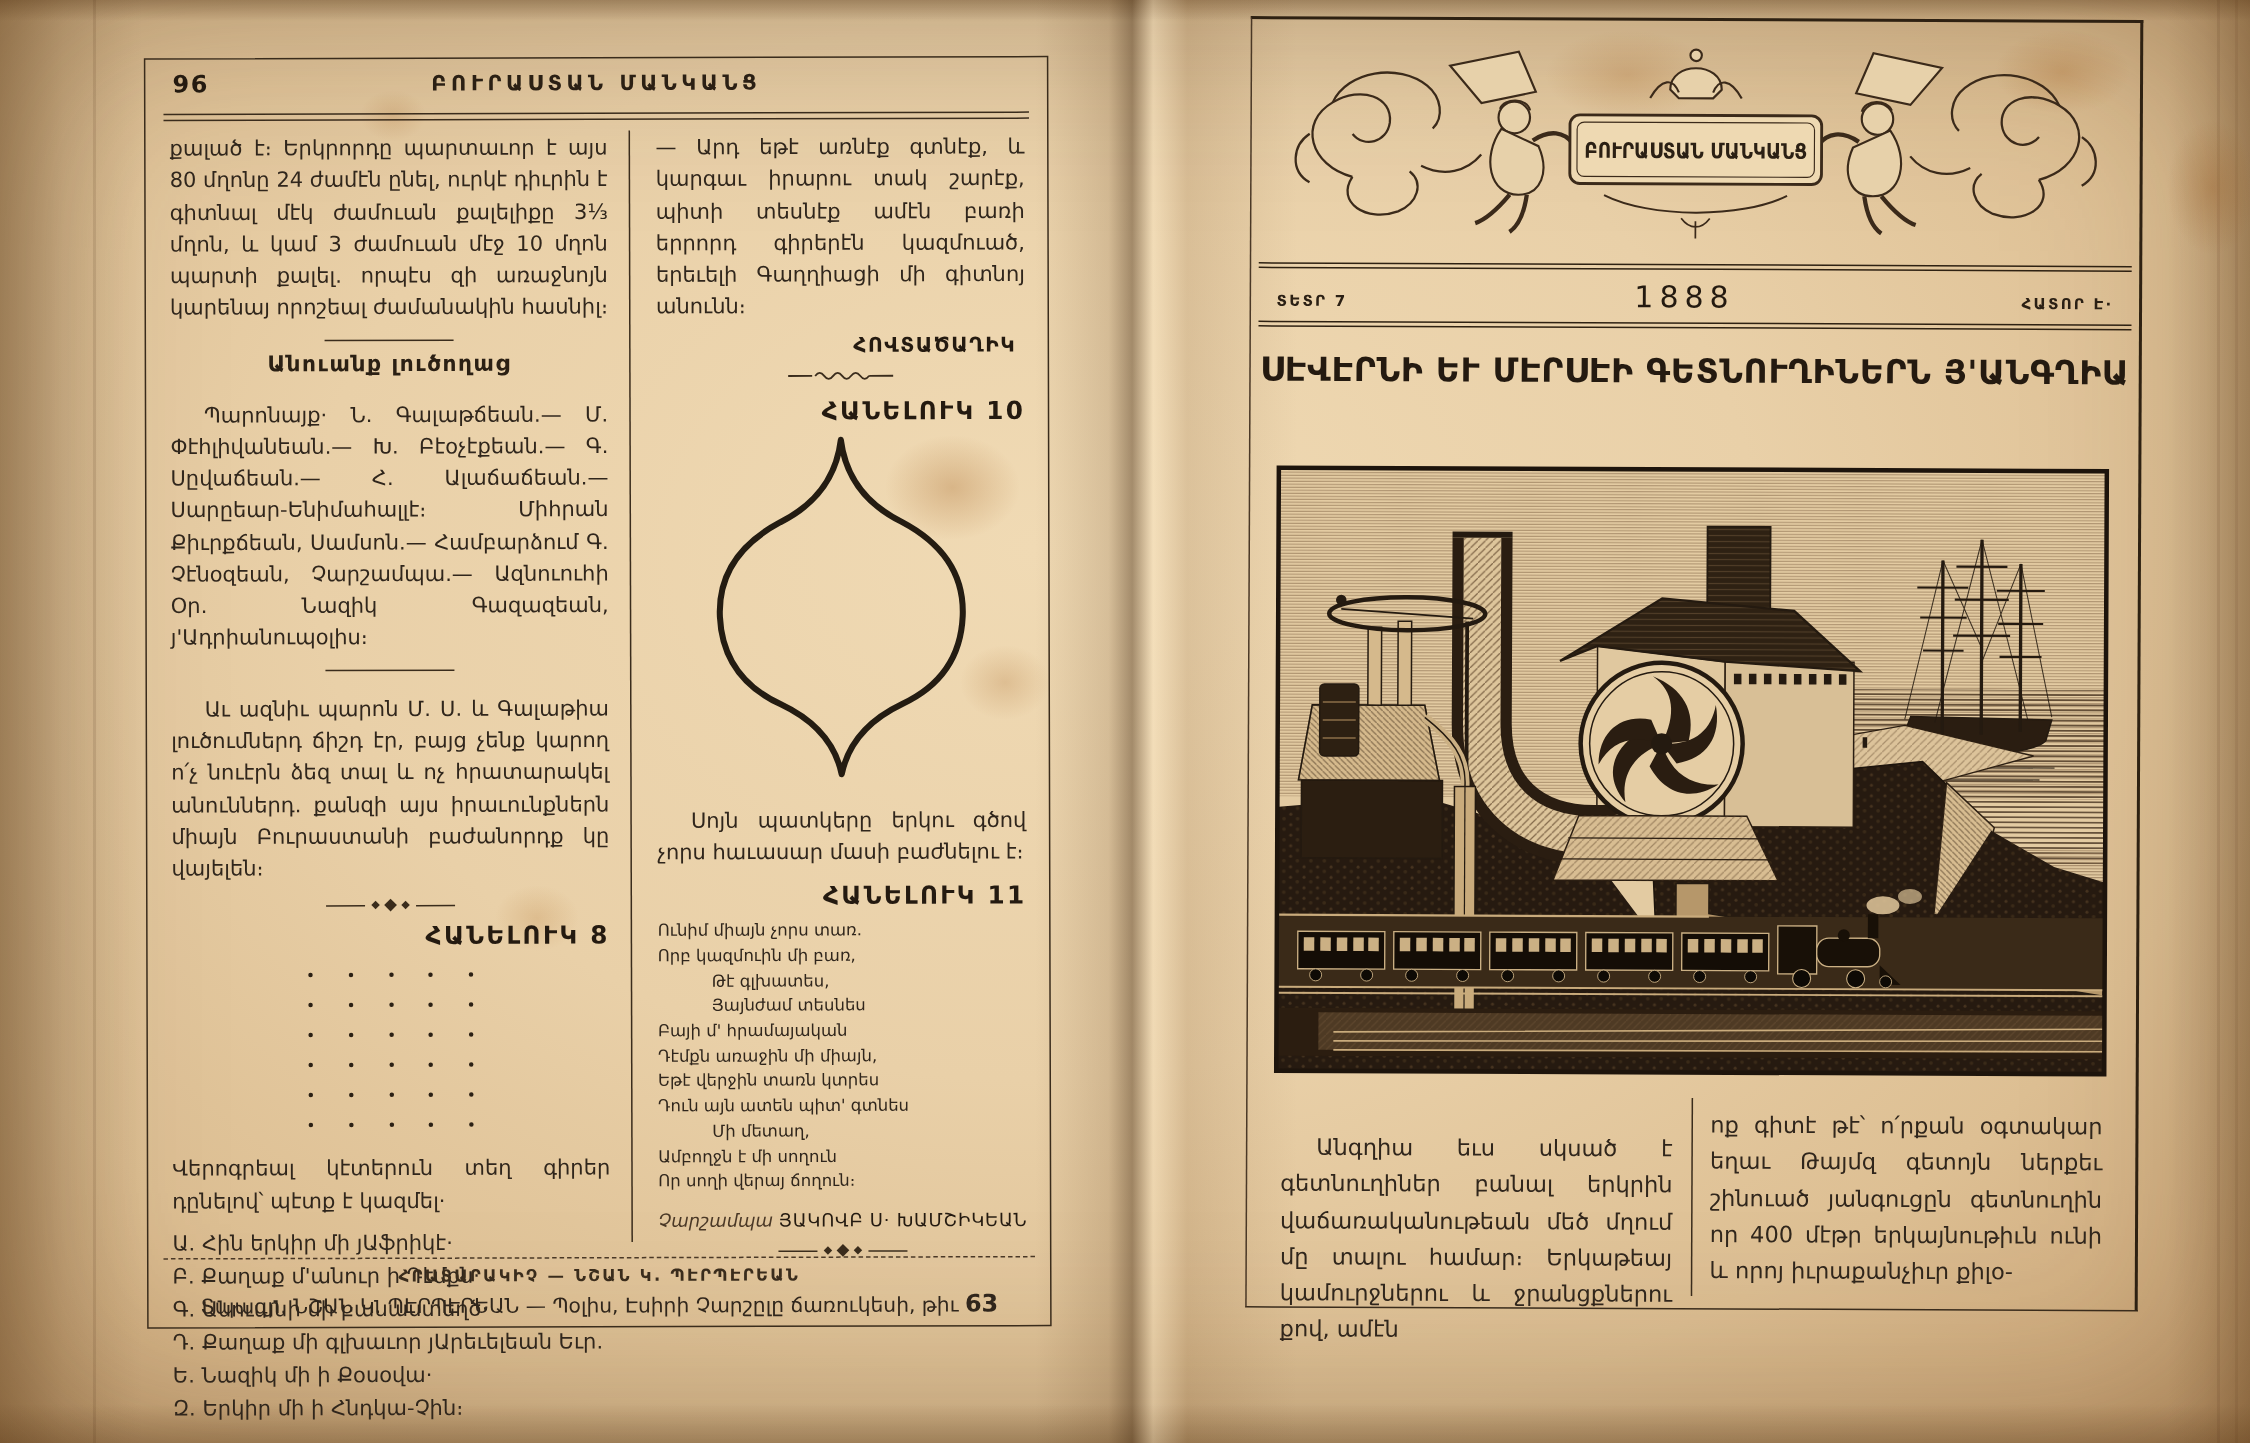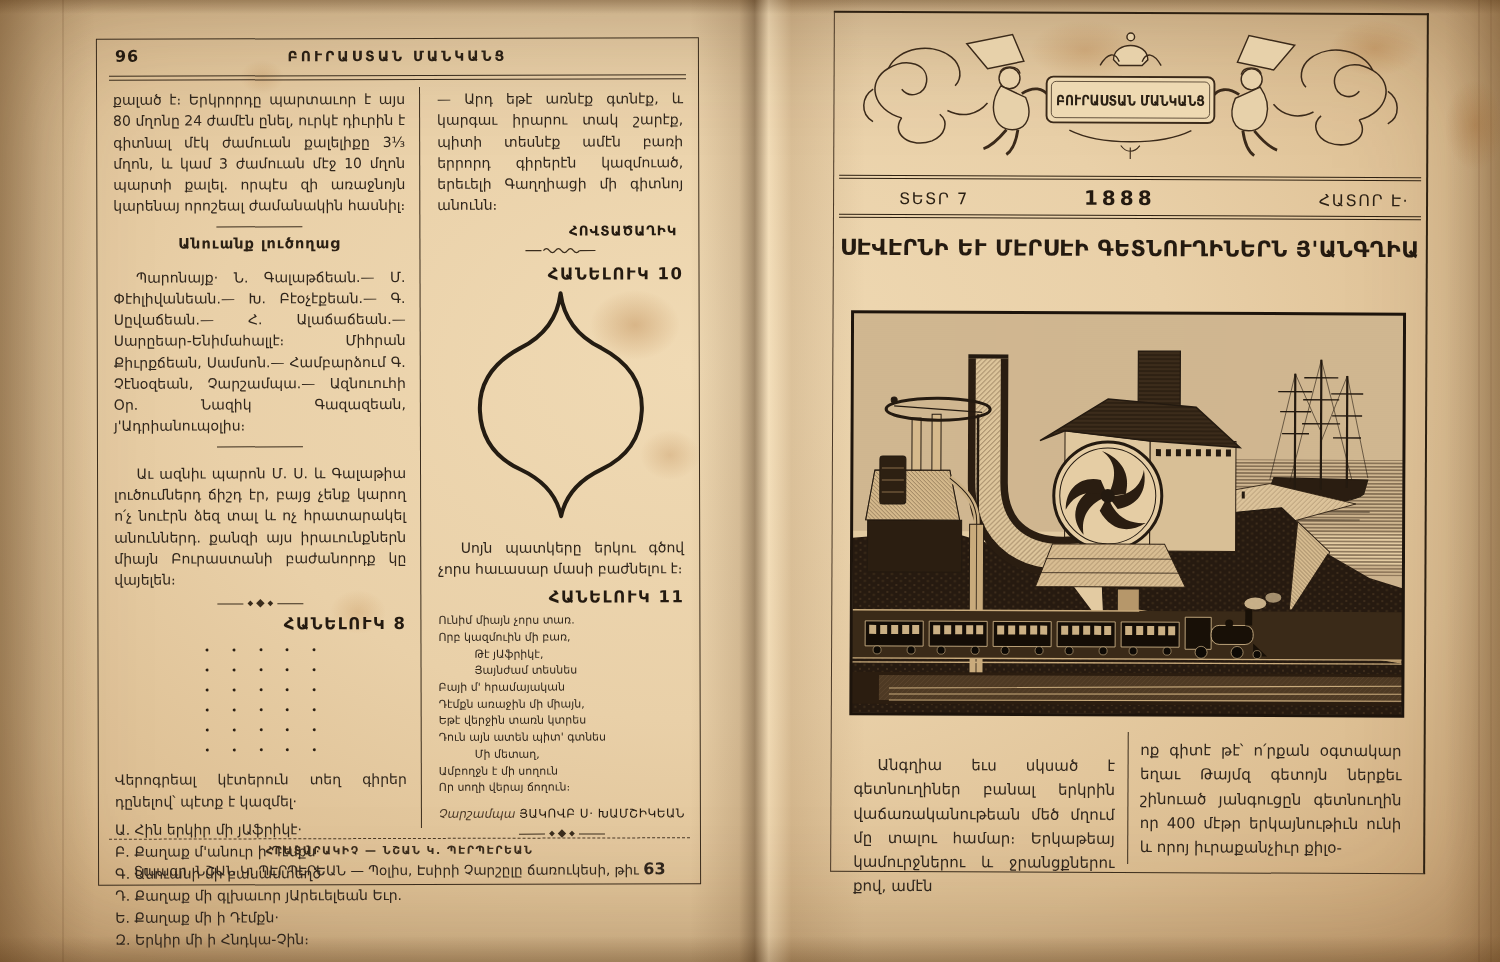--- a/index.html
+++ b/index.html
@@ -59,22 +59,22 @@
   .imprint-num{font-weight:bold;font-size:16px;}
   
   #right-frame{position:absolute;left:832px;top:12px;width:592px;height:858px;
     border-top:2.5px solid #2e2112;border-right:2px solid #2e2112;
     border-left:1.5px solid #4a3826;border-bottom:1.5px solid #3a2c1c;
     transform:rotate(.25deg);}
   .masthead{position:absolute;top:6px;left:10px;width:572px;height:152px;}
   .issuebar{position:absolute;top:162px;left:5px;right:5px;
     border-top:4px double #2e2112;border-bottom:4px double #2e2112;
     display:flex;justify-content:space-between;align-items:baseline;padding:6px 12px 5px;}
-  .issue-left,.issue-right{font-size:16px;font-weight:normal;letter-spacing:1.5px;color:#2b2014;margin-left:48px;}
-  .issue-center{font-size:20px;font-weight:bold;letter-spacing:4px;color:#241a10;}
+  .issue-left,.issue-right{font-size:10px;font-weight:bold;letter-spacing:1.5px;color:#2b2014;}
+  .issue-center{font-size:20px;font-weight:normal;letter-spacing:4px;color:#241a10;}
   .headline{position:absolute;top:222px;left:4px;right:4px;text-align:center;
     font-size:22px;font-weight:bold;letter-spacing:.5px;color:#241a10;white-space:nowrap;}
   .engraving{position:absolute;left:17px;top:296px;width:556px;height:408px;}
   .article{position:absolute;left:10px;right:10px;top:718px;height:132px;display:flex;}
   .acol{width:50%;padding:6px 12px 0;}
   .acol + .acol{border-left:1px solid #3a2c1c;}
   .acol .para{font-size:15px;line-height:1.62;}
 </style>
 </head>
 <body>
@@ -164,42 +164,42 @@
             <span class="dot"></span>
             <span class="dot"></span>
           </div>
         </div>
       <p class="para">Վերոգրեալ կէտերուն տեղ գիրեր դընելով՝ պէտք է կազմել·</p>
       <div class="rlist">
         <div>Ա. Հին երկիր մի յԱֆրիկէ·</div>
         <div>Բ. Քաղաք մ'անուր ի Դէմքն·</div>
         <div>Գ. Անուանի մի բանաստեղծ·</div>
         <div>Դ. Քաղաք մի գլխաւոր յԱրեւելեան Եւր.</div>
-        <div>Ե. Քաղաք մի ի Դէմքն·</div>
+        <div>Ե. Նազիկ մի ի Քօսօվա·</div>
         <div>Զ. Երկիր մի ի Հնդկա-Չին։</div>
       </div>
     </div>
 
     <div class="lp-col" id="lp-col2">
       <p class="para">— Արդ եթէ առնէք գտնէք, և կարգաւ իրարու տակ շարէք, պիտի տեսնէք ամէն բառի երրորդ գիրերէն կազմուած, երեւելի Գաղղիացի մի գիտնոյ անունն։</p>
       <div class="sig-right">ՀՈՎՏԱԾԱՂԻԿ</div>
       <svg class="squig" width="74" height="12" viewBox="0 0 74 12">
         <path d="M2 6 H18 M56 6 H72" stroke="#3a2c1c" stroke-width="1.2" fill="none"></path>
         <path d="M20 6 q3,-4 6,0 t6,0 t6,0 t6,0 t6,0 t6,0" stroke="#3a2c1c" stroke-width="1.2" fill="none"></path>
       </svg>
       <div class="riddle-h">ՀԱՆԵԼՈՒԿ 10</div>
       <svg class="onion" width="186" height="232" viewBox="0 0 200 258">
         <path d="M100,4 Q95,45 55,65 Q8,90 10,135 Q12,180 55,200 Q93,218 100,252 Q107,218 145,200 Q188,180 190,135 Q192,90 145,65 Q105,45 100,4 Z" fill="none" stroke="#241c12" stroke-width="4.5" stroke-linejoin="round"></path>
       </svg>
       <p class="para fl-indent">Սոյն պատկերը երկու գծով չորս հաւասար մասի բաժնելու է։</p>
       <div class="riddle-h">ՀԱՆԵԼՈՒԿ 11</div>
       <div class="poem">
         <div>Ունիմ միայն չորս տառ.</div>
         <div>Որբ կազմուին մի բառ,</div>
-        <div class="ind">Թէ յԱֆրիկէ,</div>
+        <div class="ind">Թէ գլխատես,</div>
         <div class="ind">Յայնժամ տեսնես</div>
         <div>Բայի մ' հրամայական</div>
         <div>Դէմքն առաջին մի միայն,</div>
         <div>Եթէ վերջին տառն կտրես</div>
         <div>Դուն այն ատեն պիտ' գտնես</div>
         <div class="ind">Մի մետաղ,</div>
         <div>Ամբողջն է մի սողուն</div>
         <div>Որ սողի վերայ ճողուն։</div>
       </div>
       <div class="poem-sigrow">

